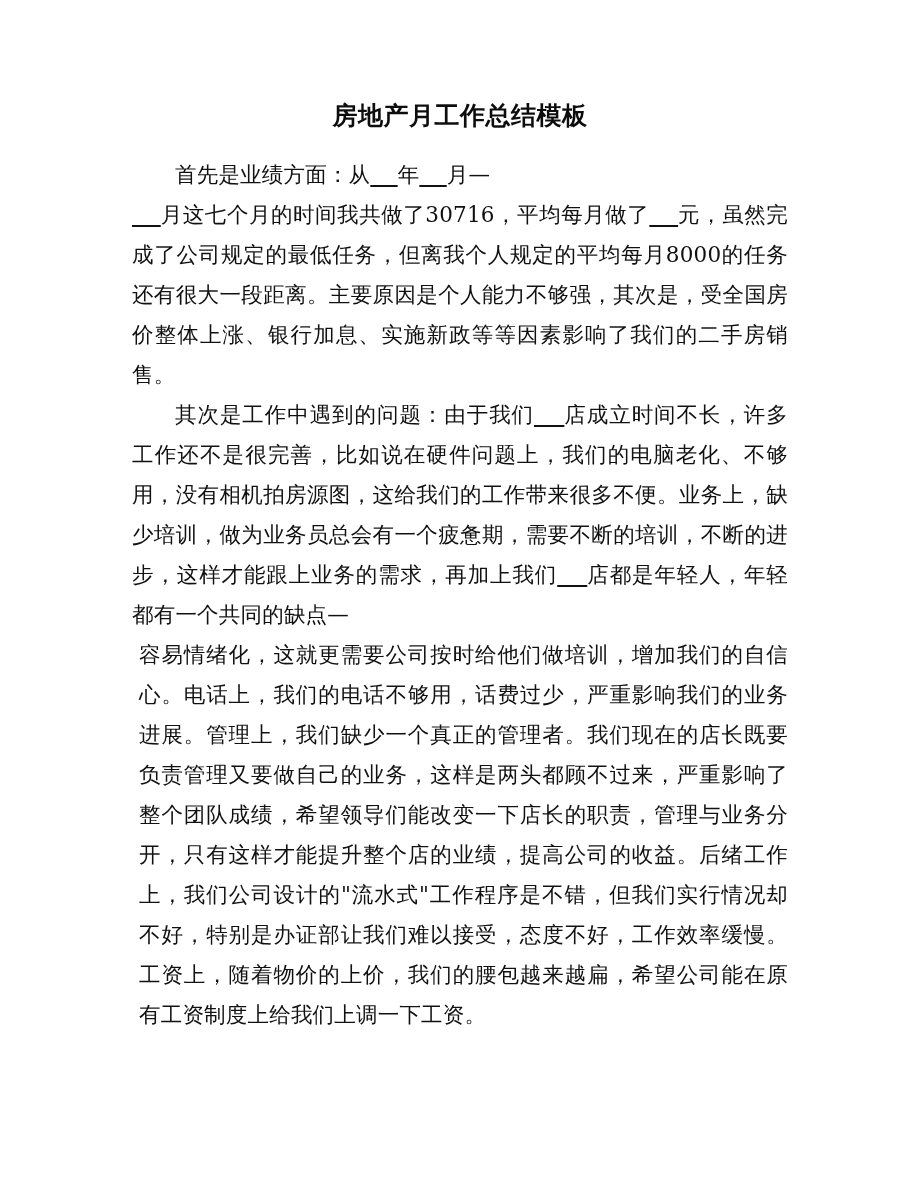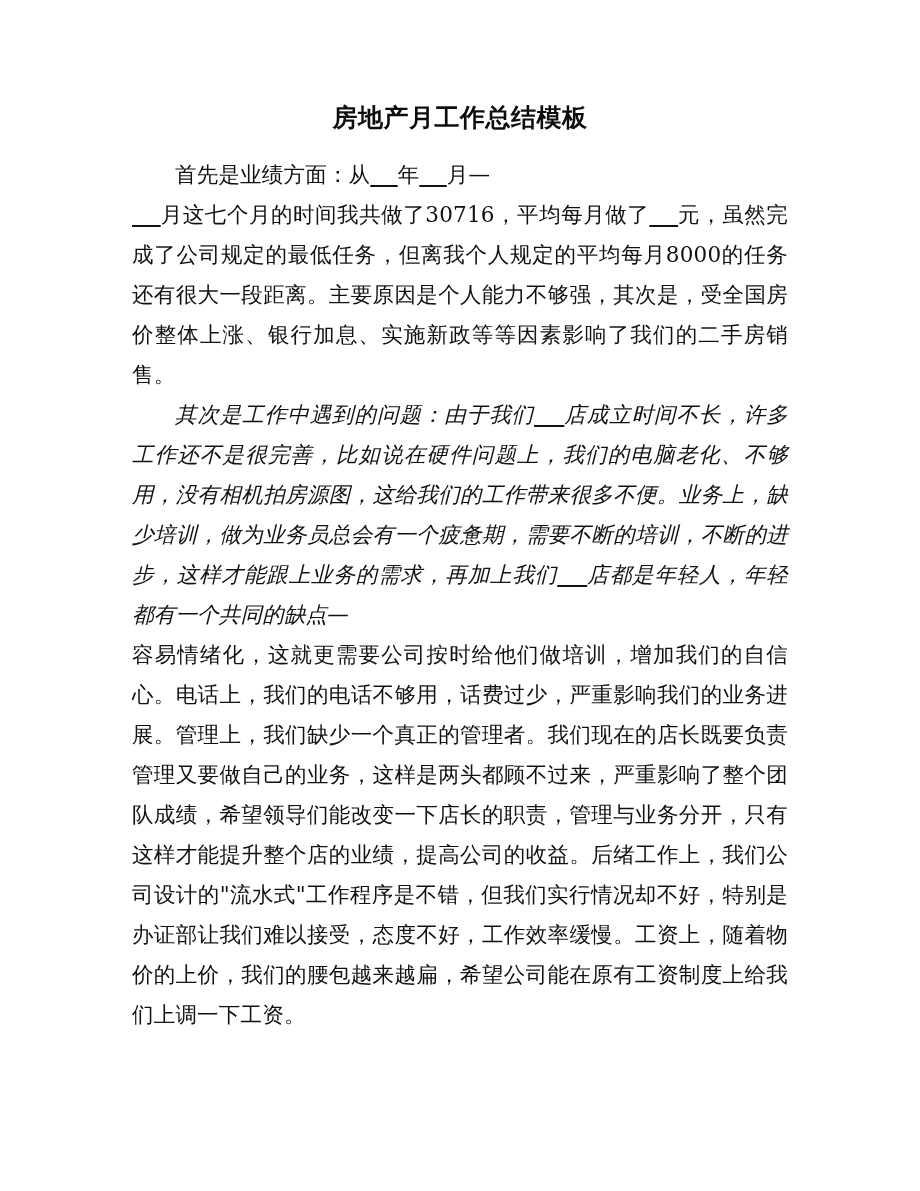--- a/index.html
+++ b/index.html
@@ -21,21 +21,21 @@
     overflow: hidden;
     box-sizing: border-box;
   }
   .page-body {
     position: absolute;
     left: 132px;
     top: 0;
     width: 656px;
   }
   .doc-title {
-    font-family: Liberation Serif, serif;
+    font-family: Liberation Mono, monospace;
     font-weight: bold;
     font-size: 25px;
     line-height: 30px;
     text-align: center;
     letter-spacing: 0.5px;
     margin: 0;
     padding-top: 103px;
     color: #0d0d0d;
   }
   .para {
@@ -45,22 +45,22 @@
     text-justify: inter-character;
     letter-spacing: 0.2px;
     margin: 0;
     color: #111111;
     word-break: break-all;
   }
   .para.indented {
     text-indent: 43px;
   }
   .para-gap-1 { margin-top: 22px; }
-  .para-gap-2 { margin-top: 0px; font-style: italic; }
-  .para-gap-3 { margin-top: 0px; }
+  .para-gap-2 { margin-top: 0px; }
+  .para-gap-3 { margin-top: 0px; margin-left: 7px; }
 
   .blank-line {
     text-decoration: underline;
     text-underline-offset: 3px;
     letter-spacing: 0px;
   }
 
   .footer {
     position: absolute;
     left: 0;

